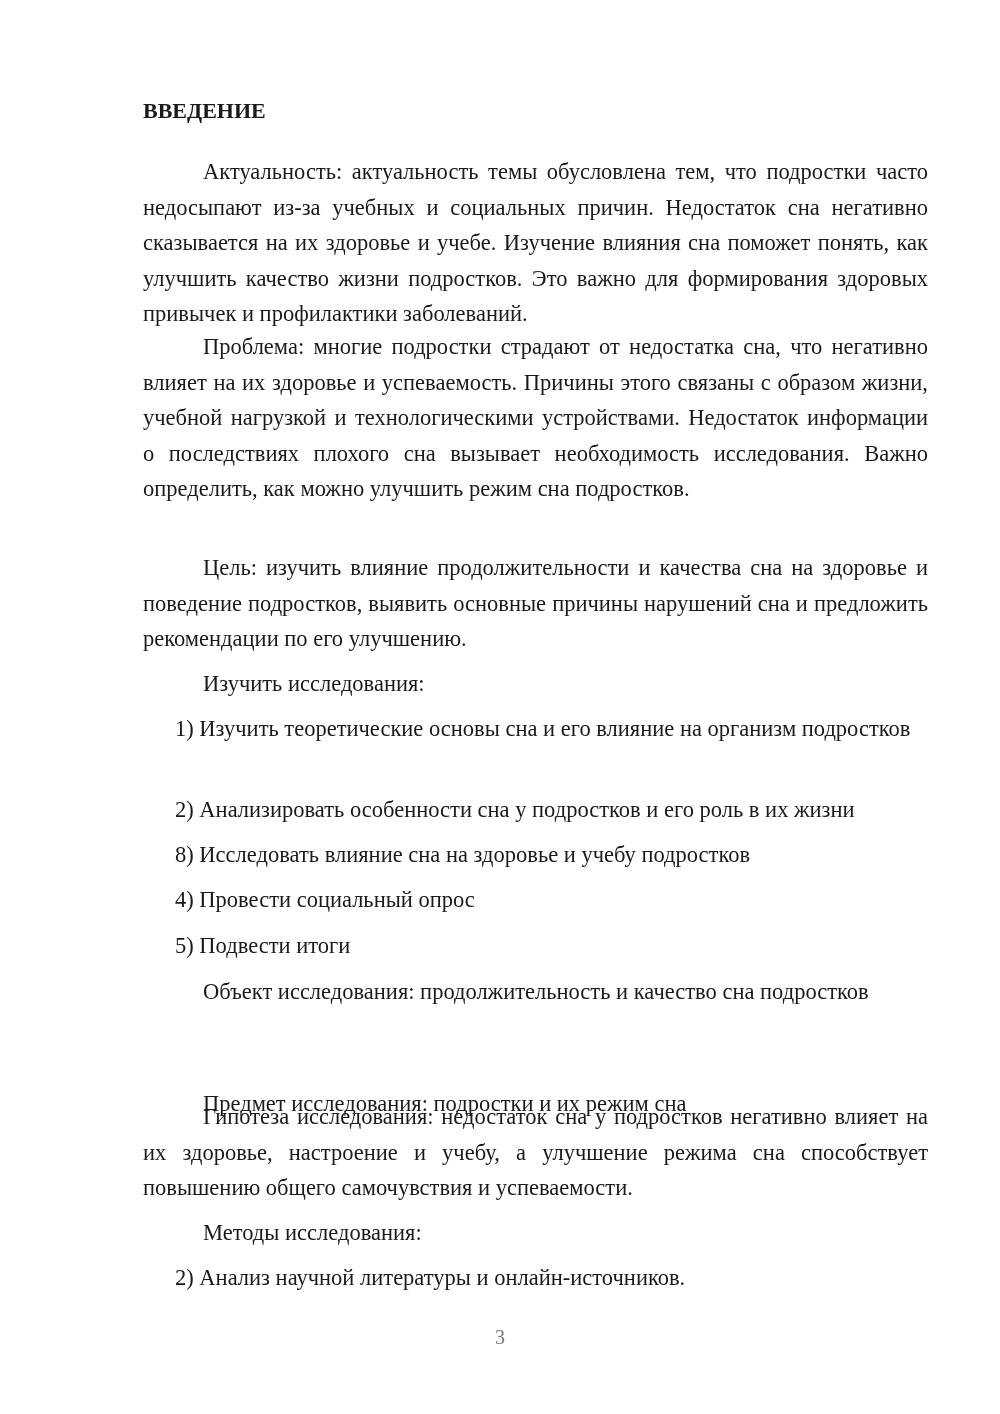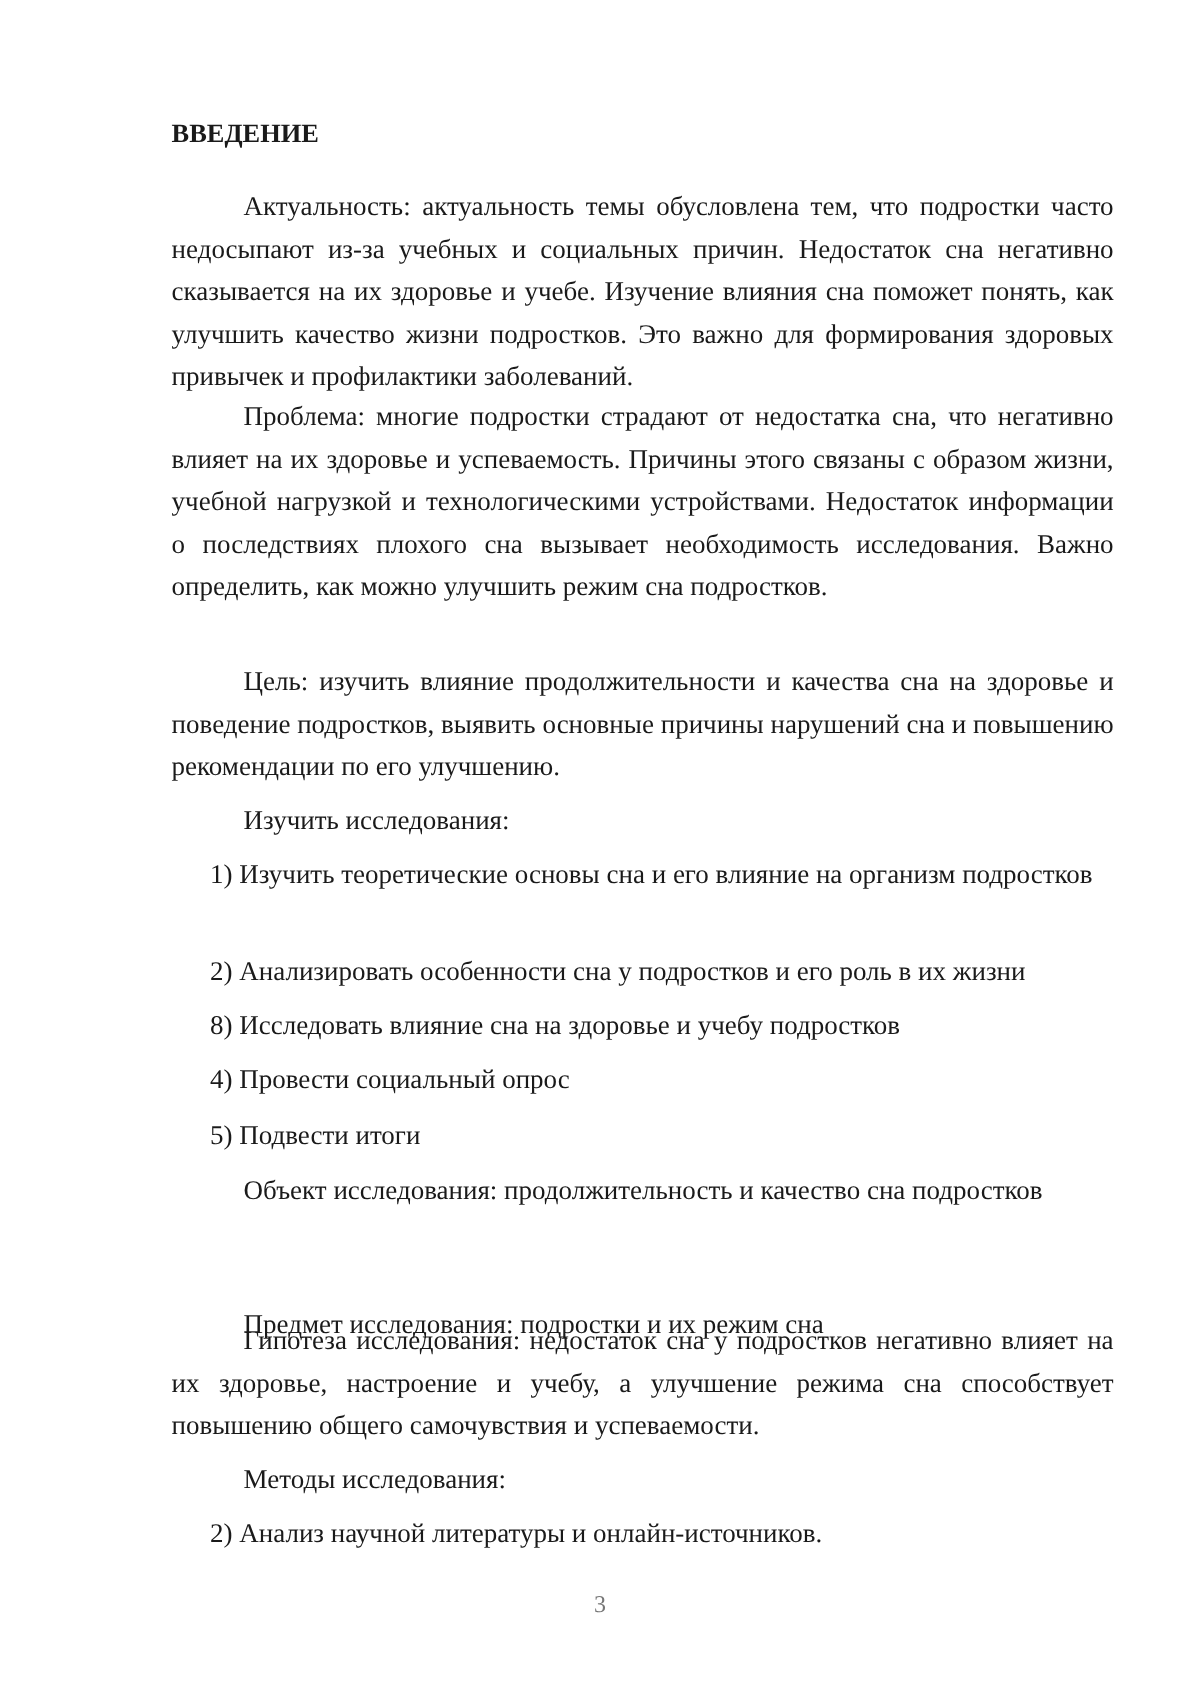--- a/index.html
+++ b/index.html
@@ -40,21 +40,21 @@
 
 <div class="page">
   <div class="content">
 
     <div class="title">ВВЕДЕНИЕ</div>
 
     <p class="para" style="top:128px;margin-top:26px;">Актуальность: актуальность темы обусловлена тем, что подростки часто недосыпают из-за учебных и социальных причин. Недостаток сна негативно сказывается на их здоровье и учебе. Изучение влияния сна поможет понять, как улучшить качество жизни подростков. Это важно для формирования здоровых привычек и профилактики заболеваний.</p>
 
     <p class="para" style="top:329px;">Проблема: многие подростки страдают от недостатка сна, что негативно влияет на их здоровье и успеваемость. Причины этого связаны с образом жизни, учебной нагрузкой и технологическими устройствами. Недостаток информации о последствиях плохого сна вызывает необходимость исследования. Важно определить, как можно улучшить режим сна подростков.</p>
 
-    <p class="para" style="top:550px;">Цель: изучить влияние продолжительности и качества сна на здоровье и поведение подростков, выявить основные причины нарушений сна и повышению рекомендации по его улучшению.</p>
+    <p class="para" style="top:550px;">Цель: изучить влияние продолжительности и качества сна на здоровье и поведение подростков, выявить основные причины нарушений сна и предложить рекомендации по его улучшению.</p>
 
     <p class="para" style="top:666px;">Изучить исследования:</p>
 
     <p class="item" style="top:711px;">1) Изучить теоретические основы сна и его влияние на организм подростков</p>
     <p class="item" style="top:792px;">2) Анализировать особенности сна у подростков и его роль в их жизни</p>
     <p class="item" style="top:837px;">8) Исследовать влияние сна на здоровье и учебу подростков</p>
     <p class="item" style="top:882px;">4) Провести социальный опрос</p>
     <p class="item" style="top:928px;">5) Подвести итоги</p>
 
     <p class="para" style="top:974px;">Объект исследования: продолжительность и качество сна подростков</p>

